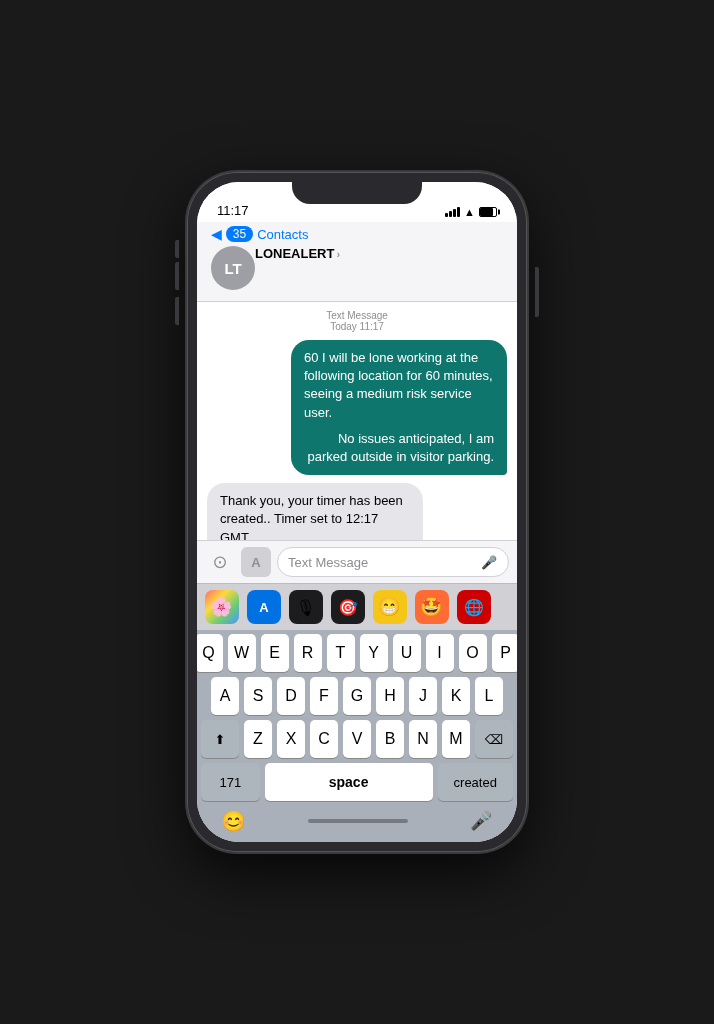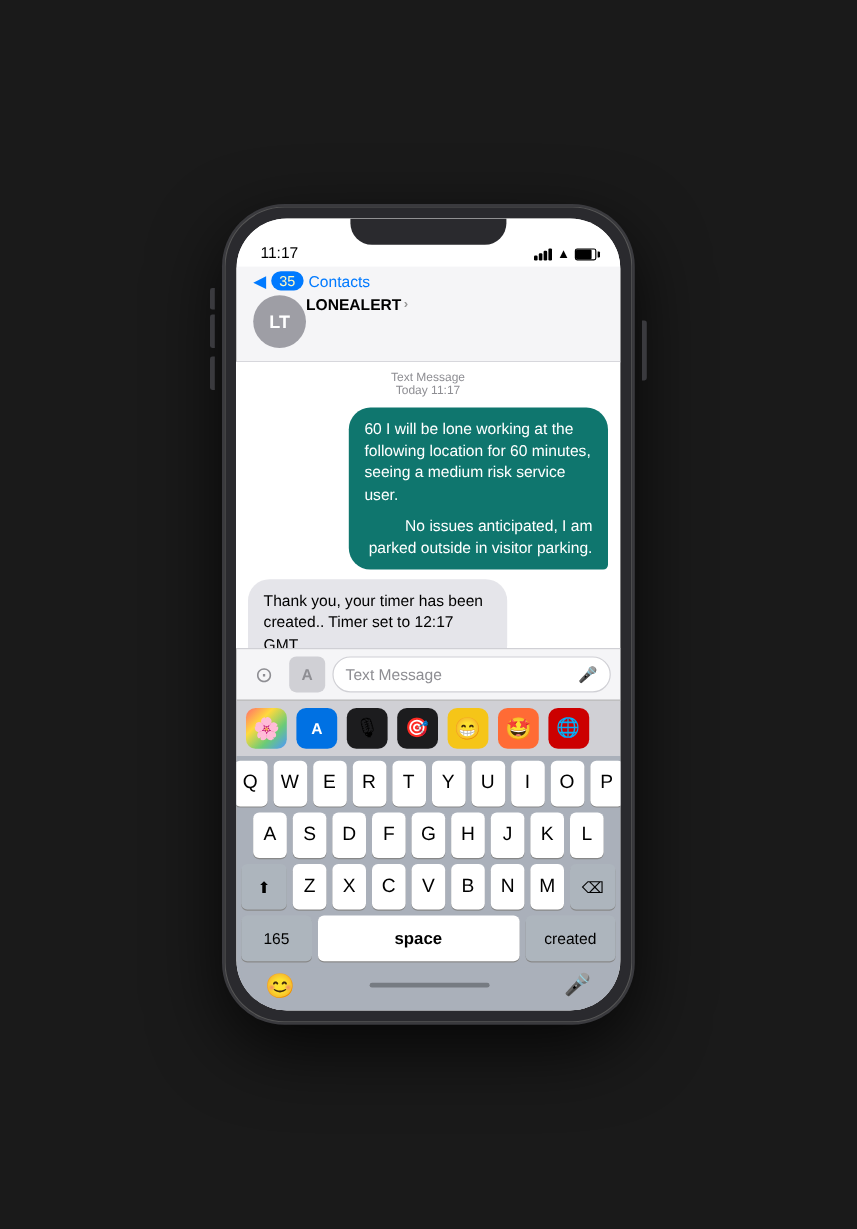--- a/index.html
+++ b/index.html
@@ -438,21 +438,21 @@
         <div class="key">X</div>
         <div class="key">C</div>
         <div class="key">V</div>
         <div class="key">B</div>
         <div class="key">N</div>
         <div class="key">M</div>
         <div class="key delete-key dark">⌫</div>
       </div>
 
       <div class="key-row">
-        <div class="key num-key dark">165</div>
+        <div class="key num-key dark">171</div>
         <div class="key space-key">space</div>
         <div class="key return-key dark">created</div>
       </div>
 
       <div class="bottom-bar">
         <span style="font-size:20px;">😊</span>
         <div class="home-indicator"></div>
         <span style="font-size:18px;">🎤</span>
       </div>
     </div>

